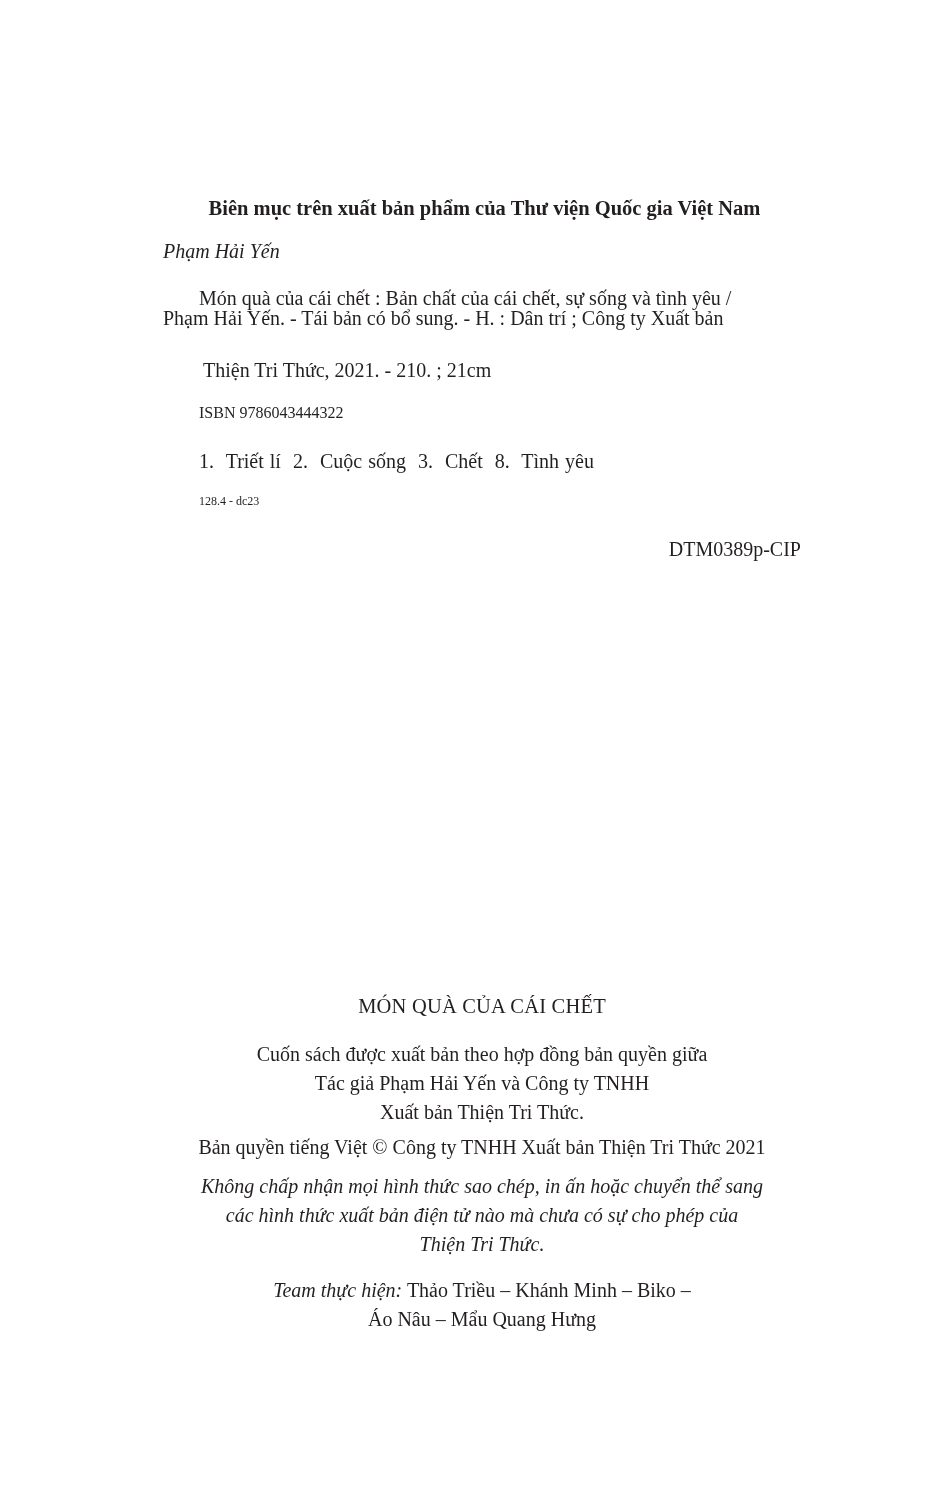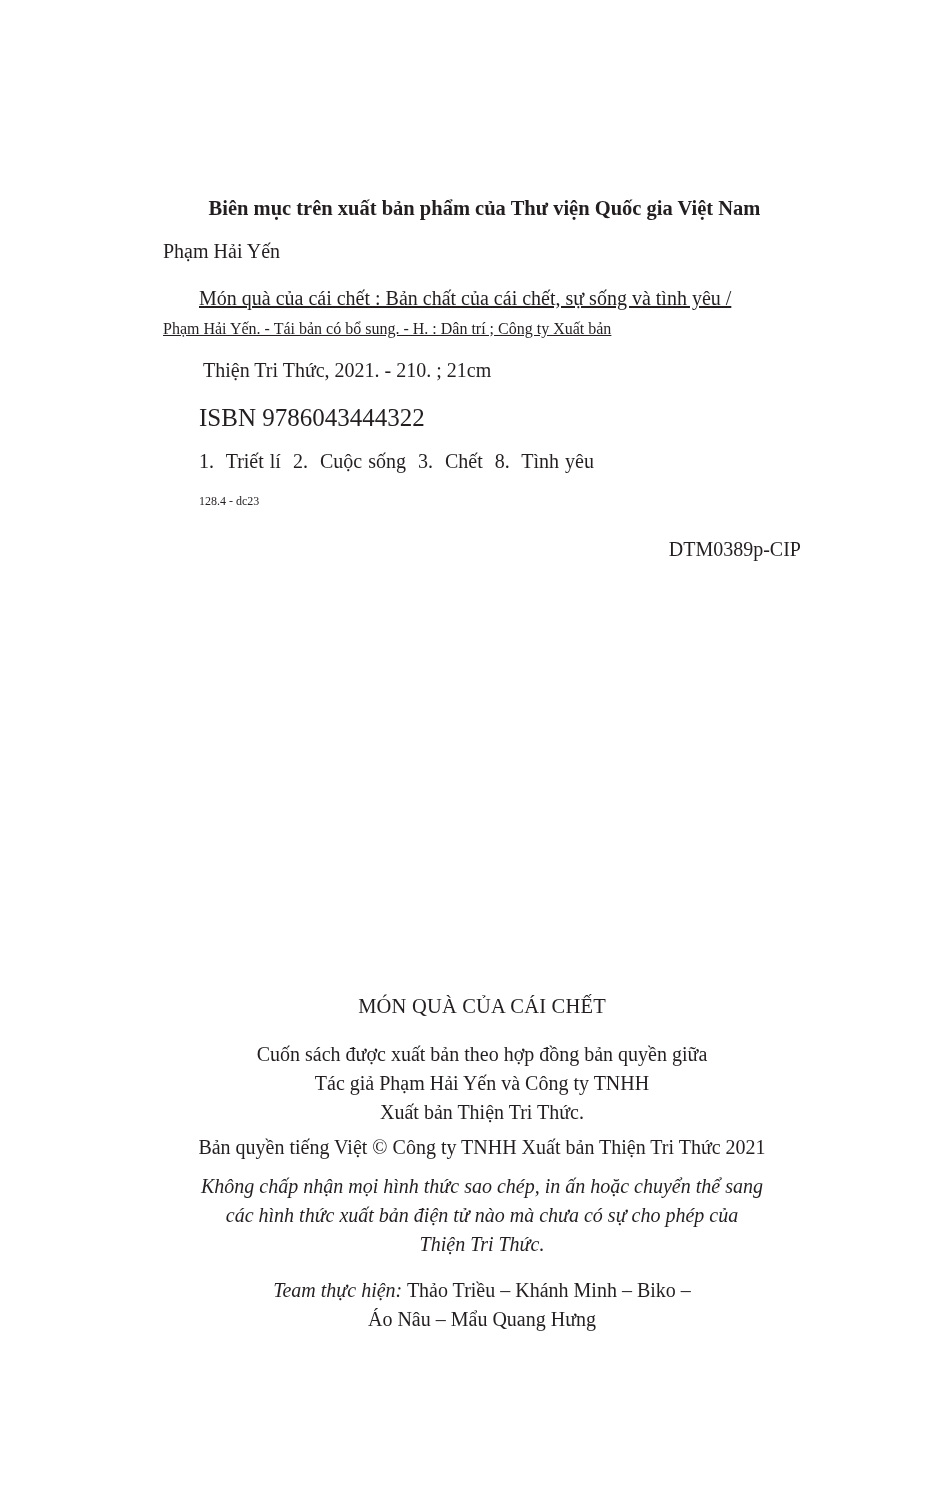--- a/index.html
+++ b/index.html
@@ -27,25 +27,25 @@
       white-space: nowrap;
       line-height: 1;
     }
     .cip-heading {
       left: 0; width: 969px;
       top: 198px;
       text-align: center;
       font-weight: bold;
       font-size: 20.5px;
     }
-    .cip-author { left: 163px; top: 241px; font-size: 20px; }
-    .cip-desc1 { left: 199px; top: 288px; font-size: 20px; text-decoration: underline; }
-    .cip-desc2 { left: 163px; top: 321px; font-size: 16px; text-decoration: underline; }
+    .cip-author { left: 163px; top: 241px; font-size: 20px; font-style: italic; }
+    .cip-desc1 { left: 199px; top: 288px; font-size: 20px; }
+    .cip-desc2 { left: 163px; top: 308px; font-size: 20px; }
     .cip-desc3 { left: 163px; top: 360px; font-size: 20px; margin-left: 40px; }
-    .cip-isbn { left: 199px; top: 405px; font-size: 25px; }
+    .cip-isbn { left: 199px; top: 405px; font-size: 16px; }
     .cip-subjects { left: 199px; top: 451px; font-size: 20px; word-spacing: 1px; }
     .cip-class { left: 199px; top: 495px; font-size: 12px; }
     .cip-code { right: 142px; top: 539px; font-size: 20px; }
 
     .center-block {
       position: absolute;
       left: 0; width: 964px;
       text-align: center;
     }
     .book-title { top: 995px; font-size: 20.5px; letter-spacing: 0.2px; }

